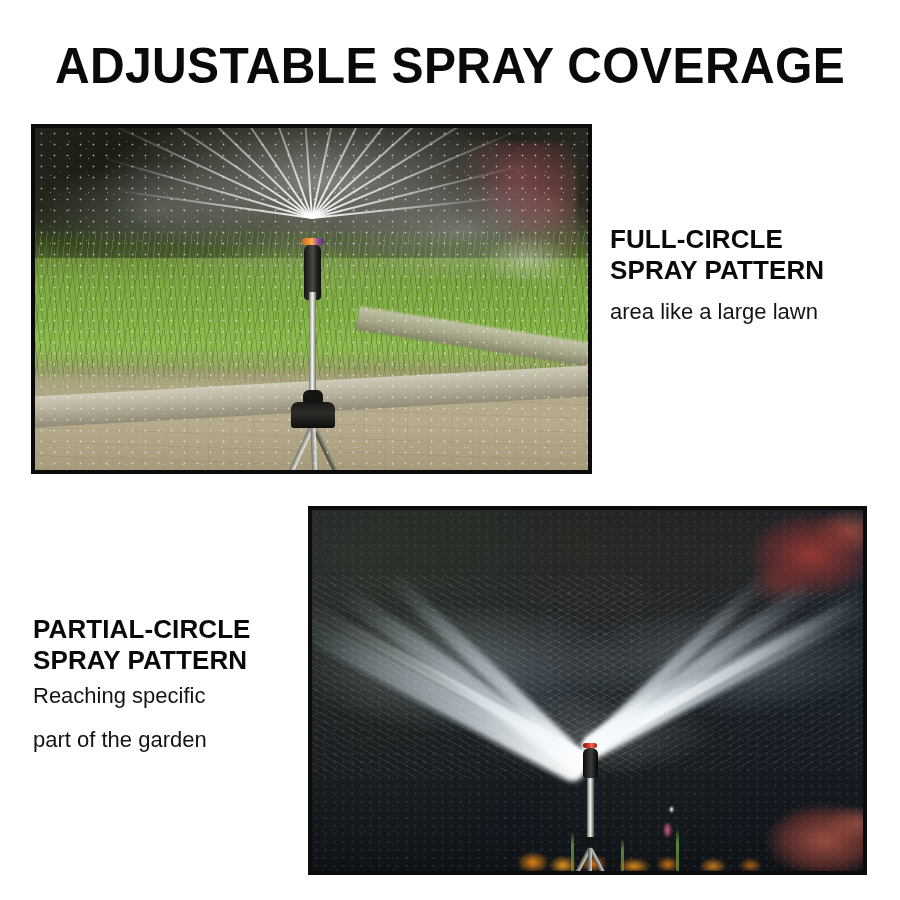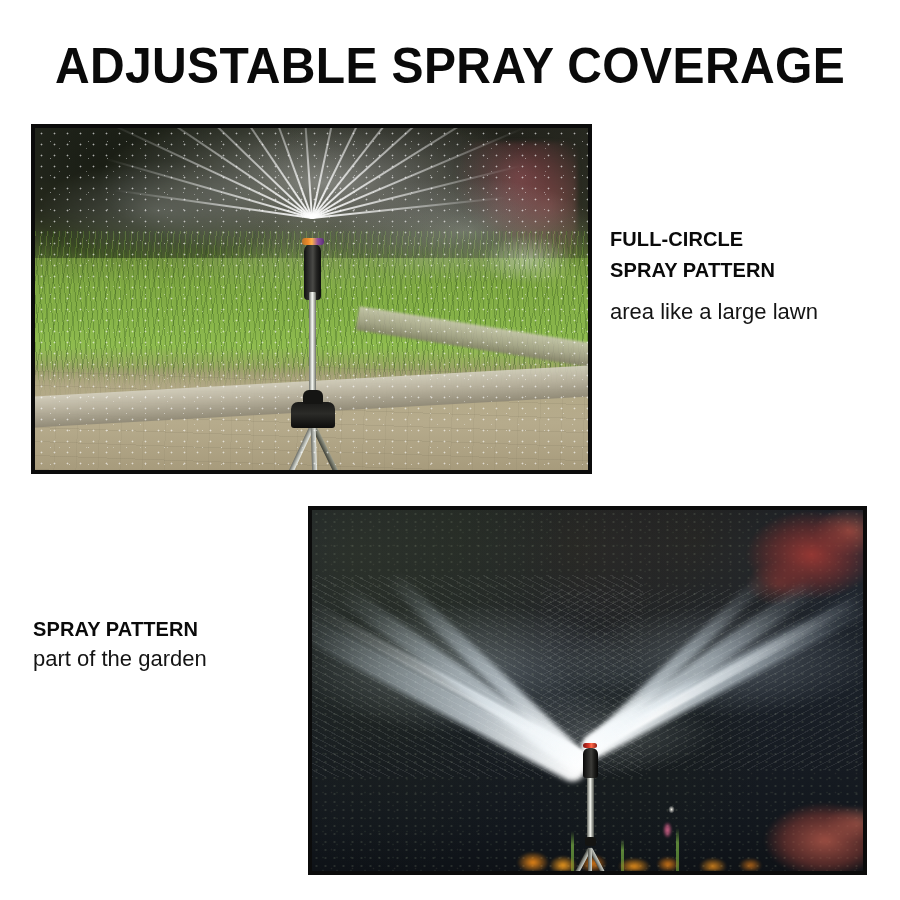--- a/index.html
+++ b/index.html
@@ -422,21 +422,21 @@
     width: 3px;
     background: linear-gradient(180deg, rgba(120,170,70,0.0) 0%, rgba(110,160,64,0.8) 35%, rgba(80,120,48,0.9) 100%);
     filter: blur(0.6px);
   }
 
   
   .callout {
     position: absolute;
   }
   .callout .c-head {
-    font-size: 20px;
+    font-size: 26px;
     line-height: 31px;
     font-weight: 700;
     letter-spacing: 0.1px;
     color: #0a0a0a;
     white-space: nowrap;
   }
   .callout .c-body {
     margin-top: 6px;
     font-size: 22px;
     line-height: 28px;
@@ -543,15 +543,17 @@
     <div class="p2-leg" style="left:50.5%; width:11%; transform:rotate(62deg);"></div>
     <div class="p2-leg" style="left:50.5%; width:7%; transform:rotate(90deg);"></div>
     <div class="p2-stem"></div>
     <div class="p2-collar"></div>
     <div class="p2-head"></div>
     <div class="p2-nozzle"></div>
   </div>
 </div>
 
 <div class="callout" id="callout-partial-circle">
+  <div class="c-head">PARTIAL-CIRCLE</div>
   <div class="c-head">SPRAY PATTERN</div>
-  <div class="c-body" style="margin-top:0">part of the garden</div>
+  <div class="c-body">Reaching specific</div>
+  <div class="c-body" style="margin-top:16px">part of the garden</div>
 </div>
 
 </body></html>

